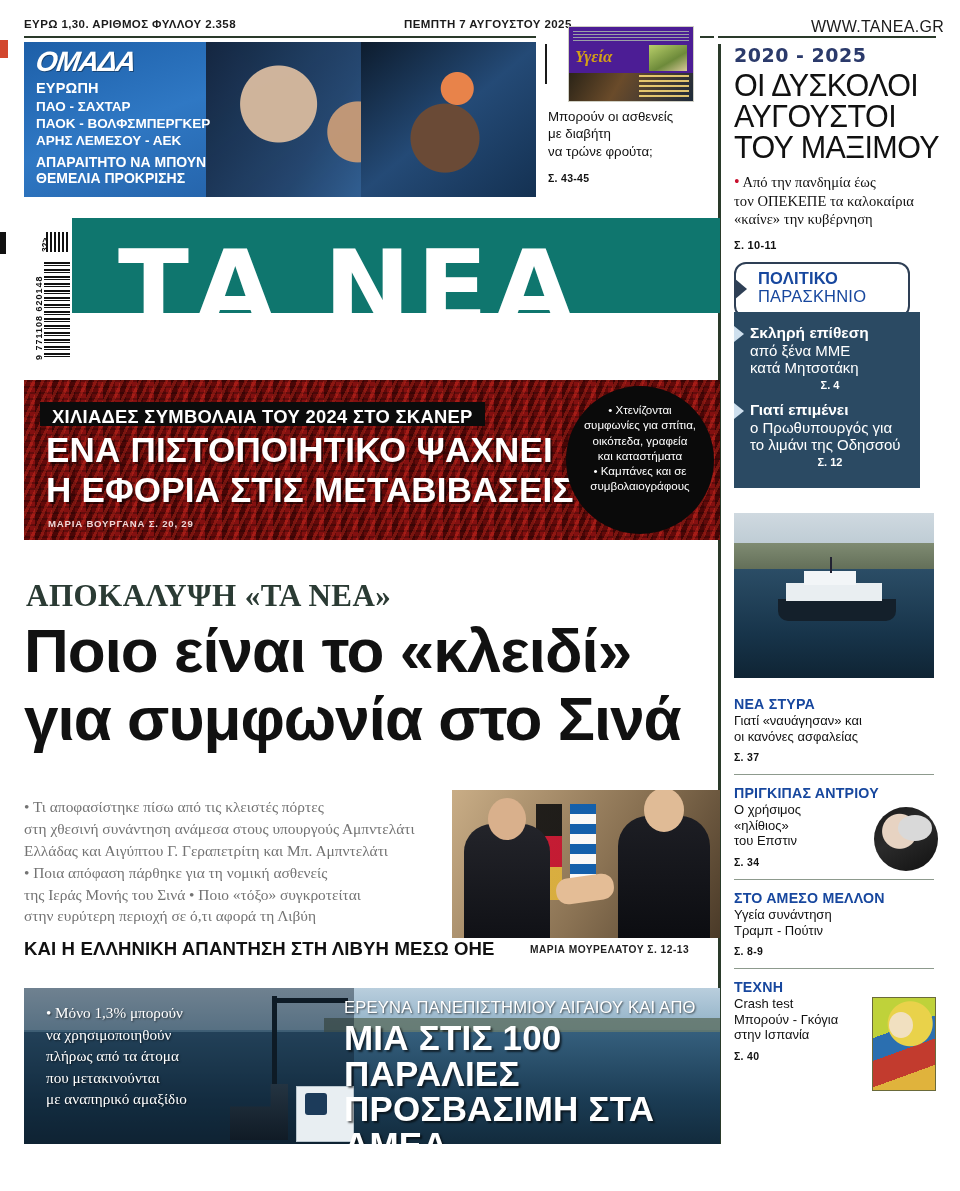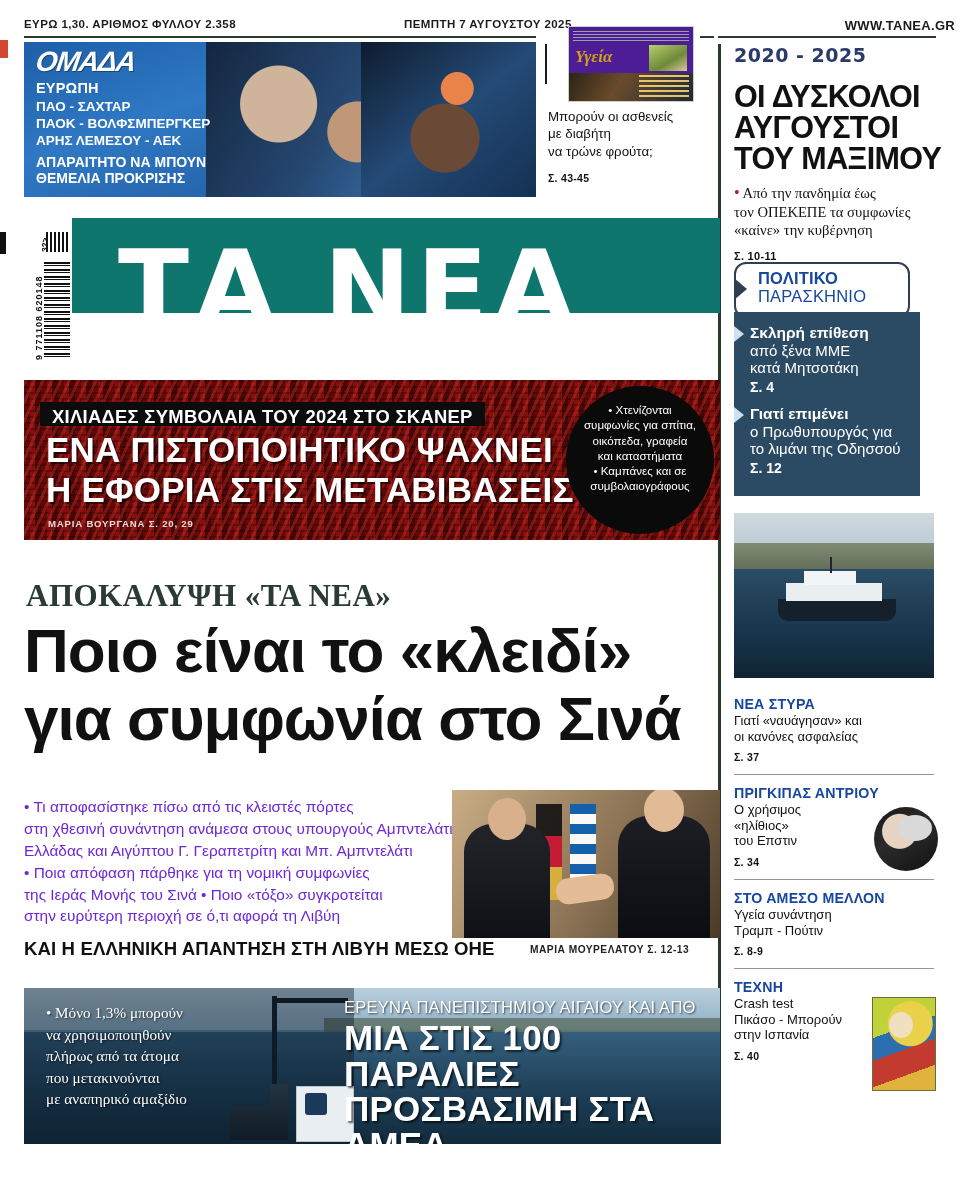--- a/index.html
+++ b/index.html
@@ -18,22 +18,22 @@
   .topbar{position:absolute;left:24px;top:18px;width:700px;height:22px;}
   .topbar .price{
     font-size:11.5px;font-weight:bold;letter-spacing:.4px;color:#1b1b1b;
     position:absolute;left:0;top:0;
   }
   .topbar .date{
     font-size:11.5px;font-weight:bold;letter-spacing:.4px;color:#1b1b1b;
     position:absolute;left:380px;top:0;
   }
   .siteurl{
-    position:absolute;right:5px;top:18px;
-    font-size:13px;font-weight:bold;letter-spacing:.3px;color:#1b1b1b;
+    position:absolute;right:16px;top:18px;
+    font-size:16px;font-weight:normal;letter-spacing:.3px;color:#1b1b1b;
   }
   .rule-top-left{
     position:absolute;left:24px;top:36px;width:512px;height:2px;background:#2a3a2a;
   }
   .rule-top-right{
     position:absolute;left:718px;top:36px;width:218px;height:2px;background:#2a3a2a;
   }
 
   
   .sports{
@@ -96,41 +96,41 @@
   .vline-a{position:absolute;left:545px;top:44px;width:2px;height:40px;background:#1a1a1a;}
   .rule-mid-right{position:absolute;left:700px;top:36px;width:14px;height:2px;background:#2a3a2a;}
 
   
   .rail{position:absolute;left:718px;top:44px;width:226px;height:1120px;}
   .rail .vbar{position:absolute;left:0;top:0;width:3px;height:1100px;background:#2a3a2a;}
   .rail-inner{position:absolute;left:16px;top:0;width:208px;}
 
   .r-years{font-size:19px;font-weight:bold;color:#2b3a6b;letter-spacing:.5px;
     font-family:"DejaVu Sans",sans-serif;}
-  .r-big{font-size:30.5px;font-weight:bold;line-height:1.02;color:#111;letter-spacing:-.6px;margin-top:15px;}
+  .r-big{font-size:30.5px;font-weight:normal;line-height:1.02;color:#111;letter-spacing:-.6px;margin-top:4px;}
   .r-sub{font-family:"Liberation Serif",serif;font-size:14.6px;line-height:1.24;margin-top:9px;color:#111;}
   .r-sub .dot{color:#c8102e;font-size:16px;}
   .r-page{font-size:11px;font-weight:bold;margin-top:11px;letter-spacing:.3px;}
 
   
   .pp-wrap{position:absolute;left:734px;top:262px;width:196px;}
   .pp-tab{
     position:relative;width:176px;height:56px;border:2px solid #2e3f55;border-radius:12px;
     background:#fff;box-sizing:border-box;padding:5px 0 0 22px;
   }
   .pp-tab .l1{font-size:16.5px;font-weight:bold;color:#17479e;letter-spacing:.2px;line-height:1.1;}
   .pp-tab .l2{font-size:16.5px;color:#17479e;letter-spacing:.2px;line-height:1.1;}
   .pp-arrow{position:absolute;left:-2px;top:14px;width:0;height:0;
     border-top:11px solid transparent;border-bottom:11px solid transparent;border-left:13px solid #2e3f55;}
   .pp-body{position:relative;width:186px;background:#2b4a63;margin-top:-6px;padding:12px 10px 10px 16px;
     box-sizing:border-box;color:#fff;}
   .pp-item{position:relative;margin-bottom:10px;}
   .pp-item .h{font-size:15.5px;font-weight:bold;line-height:1.14;}
   .pp-item .b{font-size:15px;line-height:1.14;}
-  .pp-item .p{font-size:14px;font-weight:bold;text-align:left;margin-top:3px;}
+  .pp-item .p{font-size:11px;font-weight:bold;text-align:center;margin-top:3px;}
   .pp-bullet{position:absolute;left:-16px;top:2px;width:0;height:0;
     border-top:8px solid transparent;border-bottom:8px solid transparent;border-left:10px solid #cfe0ee;}
 
   
   .boat{position:absolute;left:734px;top:513px;width:200px;height:165px;overflow:hidden;}
   .boat .sky{position:absolute;left:0;top:0;width:200px;height:46px;
     background:linear-gradient(#cfd9e0,#b7c6cf);}
   .boat .land{position:absolute;left:0;top:30px;width:200px;height:30px;
     background:linear-gradient(#7f8b72,#5f6b55);}
   .boat .sea{position:absolute;left:0;top:56px;width:200px;height:109px;
@@ -222,21 +222,21 @@
   .kicker-main{
     position:absolute;left:26px;top:578px;font-family:"Liberation Serif",serif;
     font-size:31px;font-weight:bold;color:#2b3b34;letter-spacing:.5px;
   }
   .head-l1{position:absolute;left:24px;top:620px;font-size:62px;font-weight:bold;color:#111;
     letter-spacing:-1px;line-height:1;}
   .head-l2{position:absolute;left:24px;top:688px;font-size:62px;font-weight:bold;color:#111;
     letter-spacing:-1px;line-height:1;}
 
   .lede{position:absolute;left:24px;top:796px;width:430px;
-    font-family:Liberation Sans, sans-serif;font-size:15.4px;line-height:1.42;color:#6d28d9;}
+    font-family:Liberation Serif, serif;font-size:15.4px;line-height:1.42;color:#737373;}
   .sub-bold{position:absolute;left:24px;top:938px;font-size:18.6px;font-weight:bold;color:#111;letter-spacing:.1px;}
   .byline-main{position:absolute;left:530px;top:944px;font-size:10.2px;font-weight:bold;letter-spacing:.5px;color:#222;}
 
   .handshake{
     position:absolute;left:452px;top:790px;width:268px;height:148px;overflow:hidden;
     background:linear-gradient(160deg,#caa97e 0%,#8d6a46 40%,#3a2a1c 100%);
   }
   .handshake .wall{position:absolute;left:0;top:0;width:268px;height:148px;
     background:linear-gradient(120deg,#c9ad86,#8a7253 55%,#4a3a28);}
   .handshake .flagL{position:absolute;left:84px;top:14px;width:26px;height:96px;
@@ -341,21 +341,21 @@
       <div>
         <div class="r-years">2020 - 2025</div>
         <div class="r-big">
           <div>ΟΙ ΔΥΣΚΟΛΟΙ</div>
           <div>ΑΥΓΟΥΣΤΟΙ</div>
           <div>ΤΟΥ ΜΑΞΙΜΟΥ</div>
         </div>
         <div class="r-sub">
           <div><span class="dot">•</span>
             <span>Από την πανδημία έως</span></div>
-          <div>τον ΟΠΕΚΕΠΕ τα συμφωνίες</div>
+          <div>τον ΟΠΕΚΕΠΕ τα καλοκαίρια</div>
           <div>«καίνε» την κυβέρνηση</div>
         </div>
         <div class="r-page">Σ. 10-11</div>
       </div>
 
     </div>
   </div>
 
   <div class="pp-wrap">
     <div class="pp-tab">
@@ -427,21 +427,21 @@
     </div>
     <div class="hr-thin"></div>
 
     <div class="r-sec">
       <div class="picasso">
         <div class="face"></div>
       </div>
       <div class="kick">ΤΕΧΝΗ</div>
       <div class="txt">
         <div>Crash test</div>
-        <div>Πικάσο - Μπορούν</div>
+        <div>Μπορούν - Γκόγια</div>
         <div>στην Ισπανία</div>
       </div>
       <div class="pg">Σ. 40</div>
     </div>
   </div>
 
   <div class="edge-mark"></div>
   <div class="edge-mark2"></div>
   <div class="barcode-wrap">
     <div class="bc-small-lbl" style="left:22px;top:30px;">32&gt;</div>
@@ -471,21 +471,21 @@
   </div>
 
   <div class="kicker-main">ΑΠΟΚΑΛΥΨΗ «ΤΑ ΝΕΑ»</div>
   <div class="head-l1">Ποιο είναι το «κλειδί»</div>
   <div class="head-l2">για συμφωνία στο Σινά</div>
 
   <div class="lede">
     <div>• Τι αποφασίστηκε πίσω από τις κλειστές πόρτες</div>
     <div>στη χθεσινή συνάντηση ανάμεσα στους υπουργούς Αμπντελάτι</div>
     <div>Ελλάδας και Αιγύπτου Γ. Γεραπετρίτη και Μπ. Αμπντελάτι</div>
-    <div>• Ποια απόφαση πάρθηκε για τη νομική συμφωνίες</div>
+    <div>• Ποια απόφαση πάρθηκε για τη νομική ασθενείς</div>
     <div>της Ιεράς Μονής του Σινά • Ποιο «τόξο» συγκροτείται</div>
     <div>στην ευρύτερη περιοχή σε ό,τι αφορά τη Λιβύη</div>
   </div>
 
   <div class="handshake">
     <div class="wall"></div>
     <div class="flagL"></div>
     <div class="flagR"></div>
     <div class="manA">
         <div class="head"></div>

